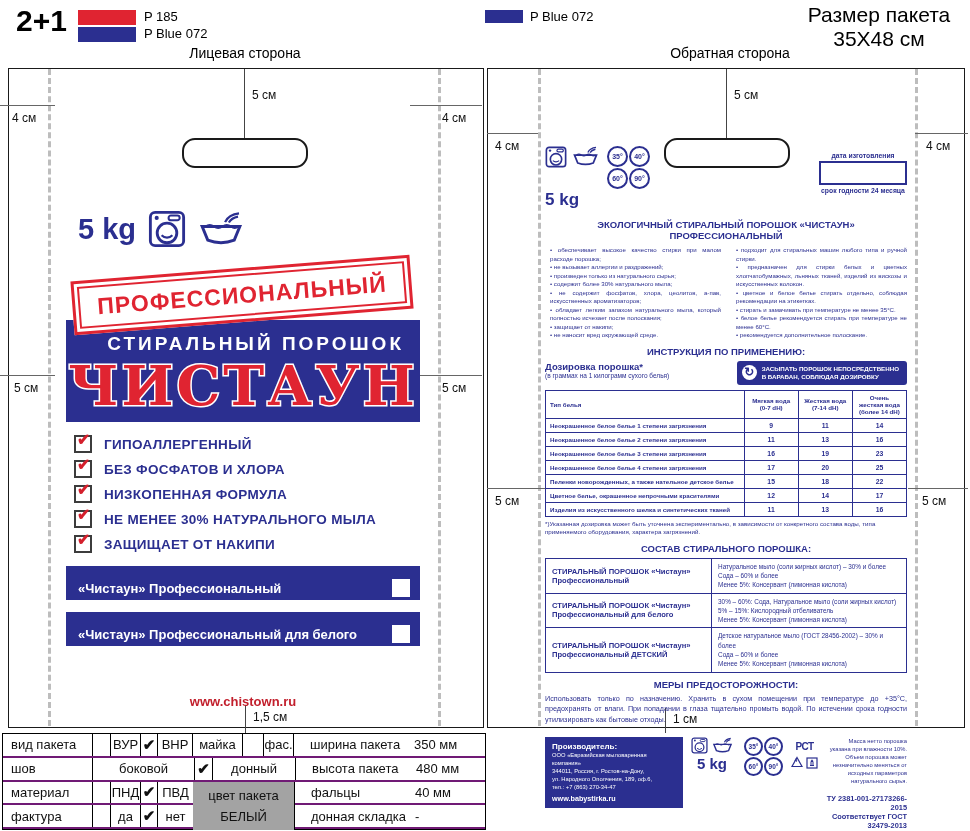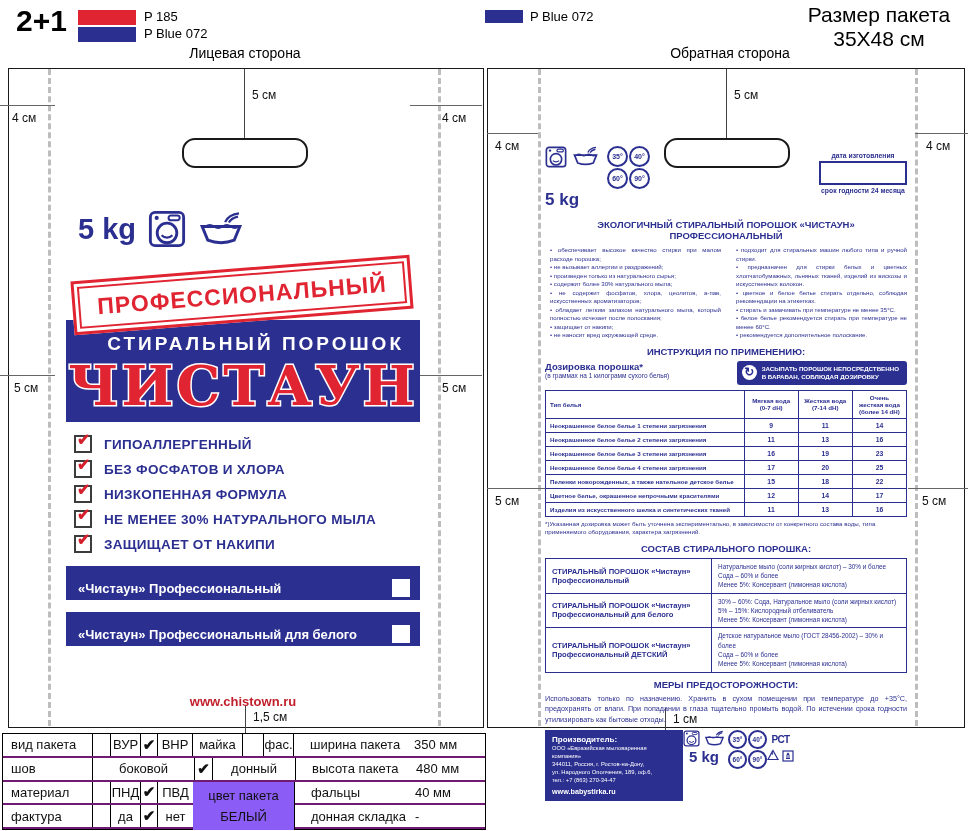--- a/index.html
+++ b/index.html
@@ -77,21 +77,21 @@
   table.dose th{font-size:6.2px;font-weight:bold;}
   table.dose td.tp{font-size:6.2px;font-weight:bold;text-align:left;}
   table.dose td.nm{font-size:6.8px;font-weight:bold;text-align:center;width:15%;}
   table.dose th.c{text-align:center;width:15%;}
   .footnote{font-size:6.2px;margin-top:3px;line-height:1.35;}
   table.comp{width:100%;border-collapse:collapse;margin-top:2px;}
   table.comp td{border:1px solid #2b2f90;padding:3px 6px;vertical-align:middle;}
   td.cname{width:46%;font-size:7.6px;font-weight:bold;}
   .dline{font-size:6.4px;line-height:1.45;}
   .prec{font-size:7.2px;line-height:1.5;text-align:justify;}
-  .back-bottom{display:flex;margin-top:4px;align-items:flex-start;}
+  .back-bottom{display:flex;gap:8px;margin-top:11px;align-items:flex-start;}
   .producer{width:138px;box-sizing:border-box;background:#2b2f90;color:#fff;padding:5px 7px;flex:0 0 auto;}
   .ptitle{font-size:8px;font-weight:bold;}
   .pline{font-size:5.8px;line-height:1.4;}
   .psite{font-size:7.2px;font-weight:bold;margin-top:3px;}
   .bi-left{display:flex;flex-direction:column;align-items:center;color:#2b2f90;}
   .bi-row{display:flex;align-items:flex-start;gap:4px;}
   .bi-kg{font-size:15px;font-weight:bold;margin-top:1px;}
   .certs{display:flex;flex-direction:column;align-items:center;gap:2px;color:#2b2f90;margin-top:4px;}
   .rst{font-size:10px;font-weight:bold;letter-spacing:-0.5px;}
   .cert-row{display:flex;gap:3px;align-items:center;}
@@ -105,21 +105,21 @@
   .srow{flex:1;display:flex;border-bottom:2px solid #701a75;}
   .srow:last-child{border-bottom:none;}
   .sc{border-right:1px solid #000;display:flex;align-items:center;justify-content:center;
       box-sizing:border-box;flex:0 0 auto;}
   .sc.lbl{justify-content:flex-start;padding-left:8px;}
   .sc.nb{border-right:none;}
   .chk{font-size:15px;font-weight:bold;}
   .pc{position:relative;flex:1;display:flex;align-items:center;}
   .pc .pl{padding-left:16px;}
   .pc .pv{position:absolute;left:120px;}
-  .colorcell{position:absolute;left:190px;top:48px;width:102px;height:48px;background:#8b5cf6;
+  .colorcell{position:absolute;left:190px;top:48px;width:102px;height:48px;background:#a3a3a3;
              border-right:1px solid #000;box-sizing:border-box;display:flex;flex-direction:column;
              justify-content:space-evenly;align-items:center;z-index:2;}
 </style>
 </head>
 <body>
 
 <svg width="0" height="0" style="position:absolute">
   <defs>
     <g id="sym-wm" fill="none" stroke="currentColor">
       <rect x="1.5" y="1.5" width="21" height="21" rx="3" stroke-width="1.8"></rect>
@@ -450,20 +450,25 @@
                 <use href="#sym-tri"></use>
               </svg>
             <span style="position:absolute;left:3.5px;top:3px;font-size:5px;font-weight:bold;">4</span>
           </span>
           <svg viewBox="0 0 12 12" width="12" height="12">
               <use href="#sym-box"></use>
             </svg>
         </div>
       </div>
 
+      <div class="notes">
+        <div class="nnote">Масса нетто порошка указана при влажности 10%. Объем порошка может незначительно меняться от исходных параметров натурального сырья.</div>
+        <div class="ntu">ТУ 2381-001-27173266-2015</div>
+        <div class="ngost">Соответствует ГОСТ 32479-2013</div>
+      </div>
     </div>
   </div>
 
   <div class="spec">
     <div class="srow">
       <div class="sc lbl" style="width:90px;">вид пакета</div>
       <div class="sc" style="width:18px;"></div>
       <div class="sc" style="width:30px;">ВУР</div>
       <div class="sc chk" style="width:17px;">✔</div>
       <div class="sc" style="width:35px;">ВНР</div>

